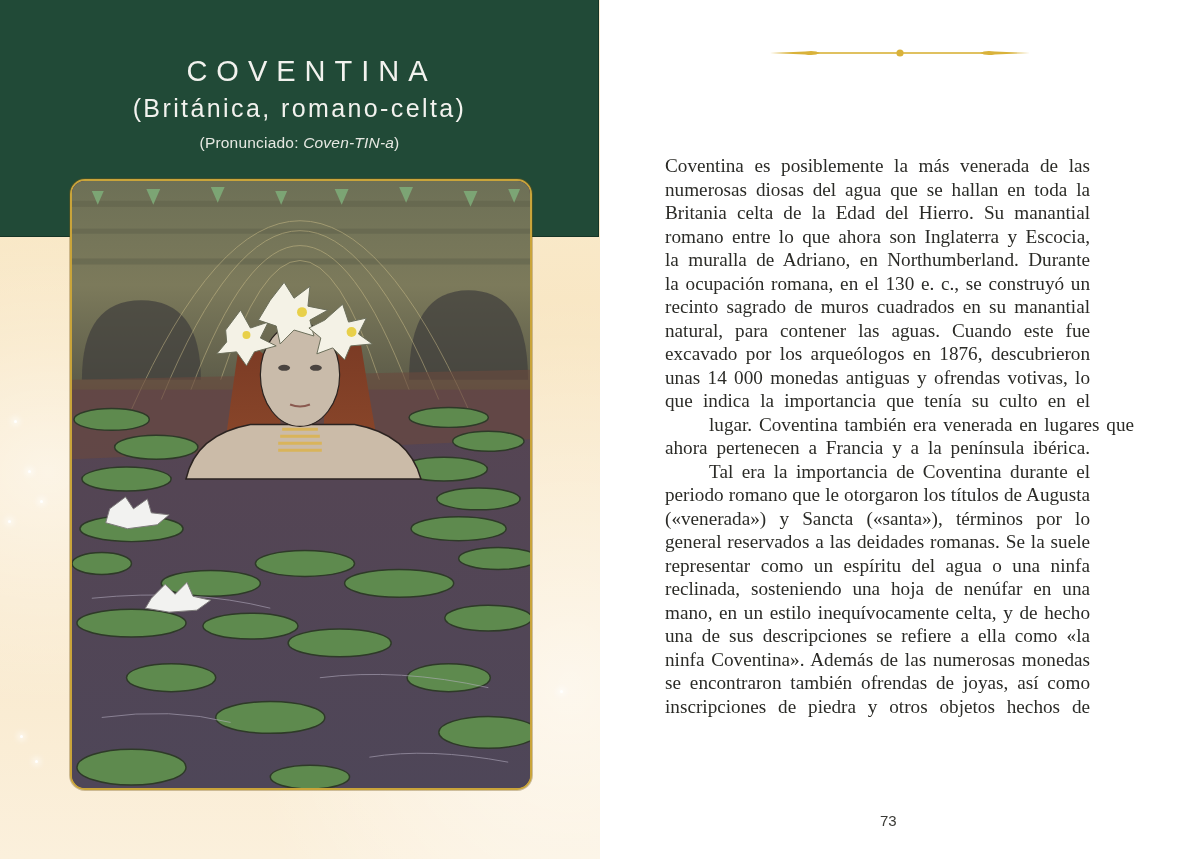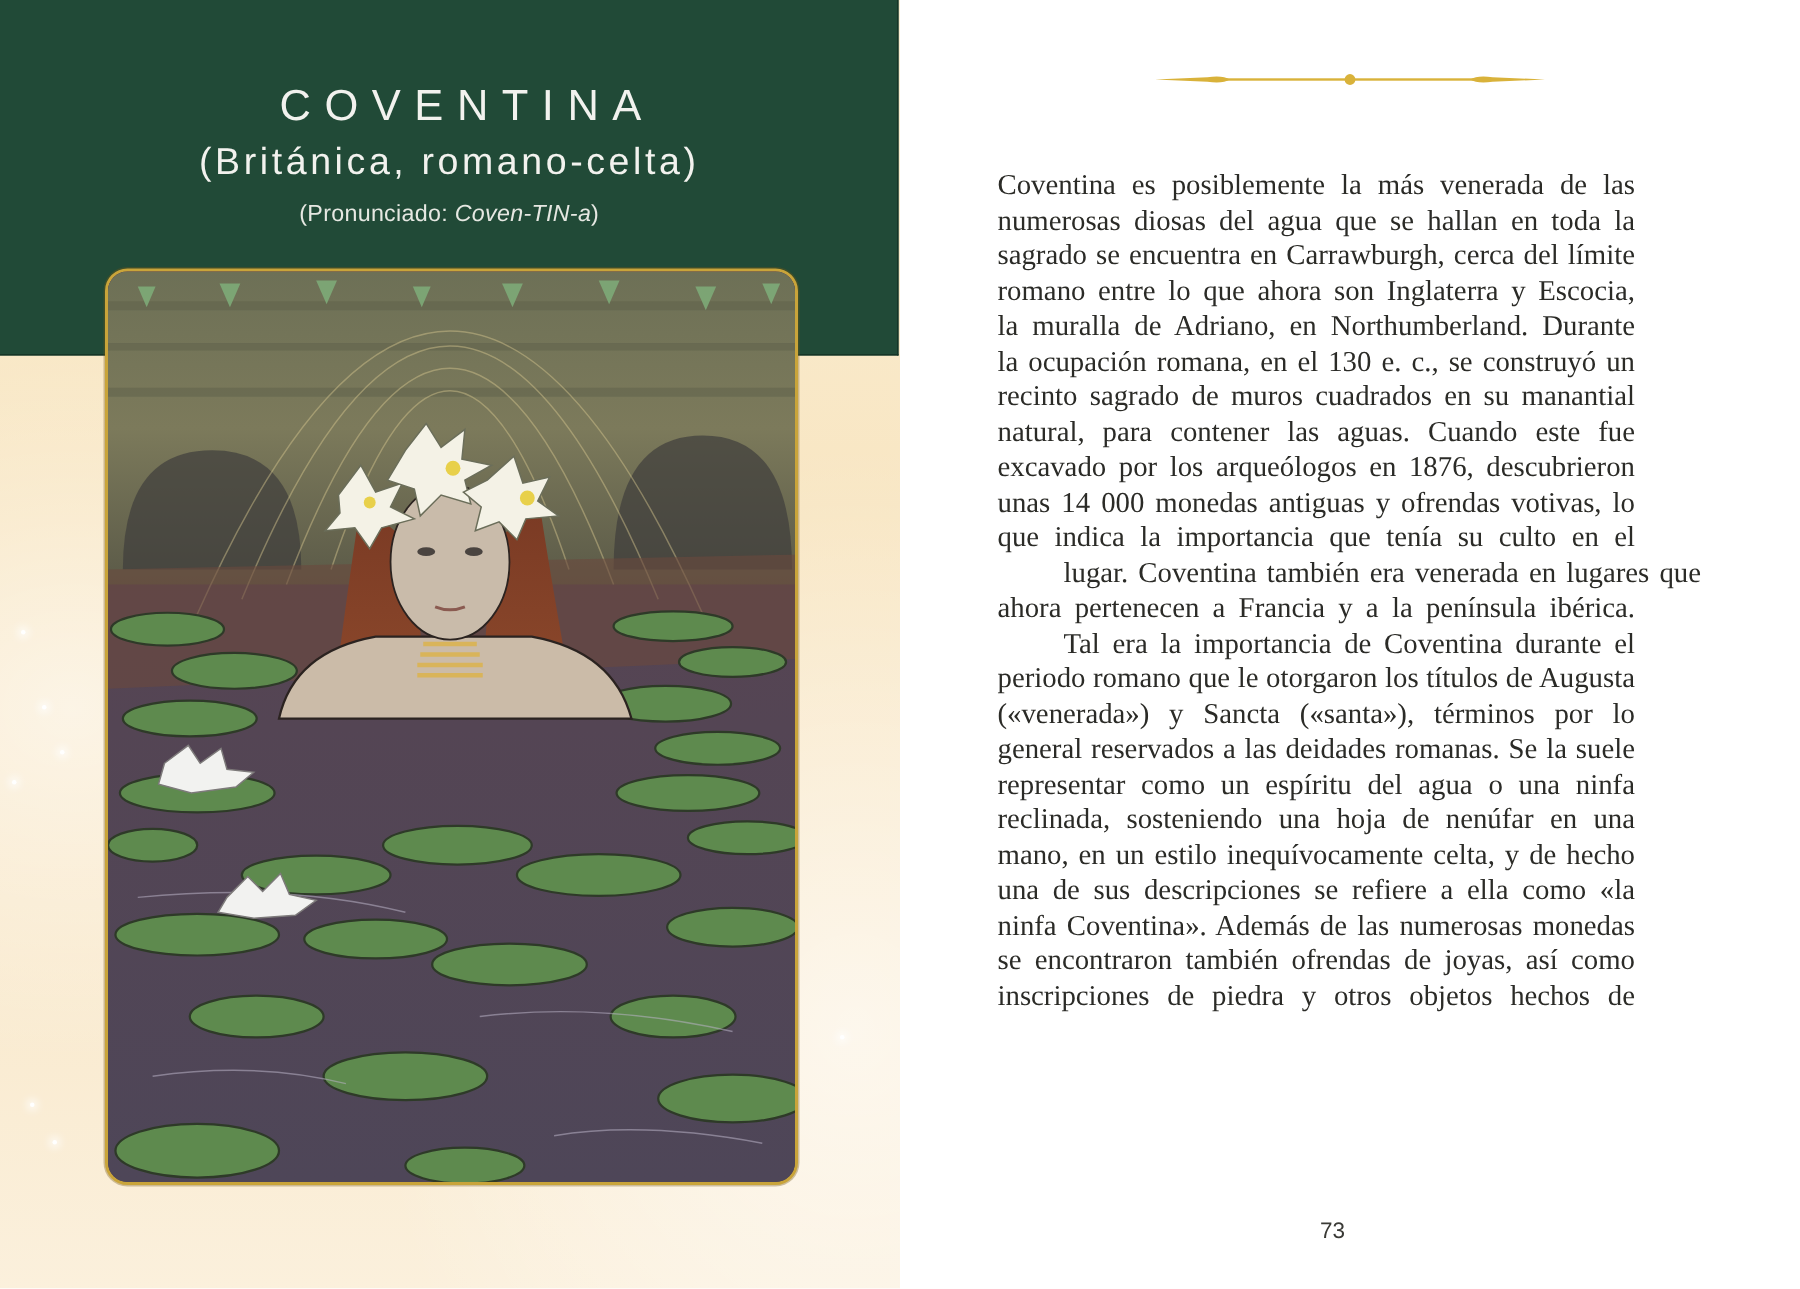--- a/index.html
+++ b/index.html
@@ -188,23 +188,23 @@
 
 <div class="right-page">
   <svg class="ornament" viewBox="0 0 260 16">
     <path d="M0 8 L35 6.5 Q45 5 50 8 Q45 11 35 9.5 Z" fill="#d9b23a"></path>
     <rect x="45" y="7.2" width="170" height="1.6" fill="#d9b23a"></rect>
     <circle cx="130" cy="8" r="3.6" fill="#d9b23a"></circle>
     <path d="M260 8 L225 6.5 Q215 5 210 8 Q215 11 225 9.5 Z" fill="#d9b23a"></path>
   </svg>
 
   <div class="body-text">
-    <span class="line" style="word-spacing: 5.83482px; display: block;">Coventina es posiblemente la más venerada de las</span>
+    <span class="line" style="word-spacing: 5.83482px; display: block; margin-top: 42px;">Coventina es posiblemente la más venerada de las</span>
     <span class="line" style="word-spacing: 4.0625px; display: block;">numerosas diosas del agua que se hallan en toda la</span>
-    <span class="line" style="word-spacing: 1.24777px; display: block;">sagrado se encuentra en Carrawburgh, cerca del límite</span>
+    <span class="line" style="word-spacing: 5.37305px; display: block;">Britania celta de la Edad del Hierro. Su manantial</span>
     <span class="line" style="word-spacing: 3.64258px; display: block;">romano entre lo que ahora son Inglaterra y Escocia,</span>
     <span class="line" style="word-spacing: 4.58594px; display: block;">la muralla de Adriano, en Northumberland. Durante</span>
     <span class="line" style="word-spacing: 1.89844px; display: block;">la ocupación romana, en el 130 e. c., se construyó un</span>
     <span class="line" style="word-spacing: 3.39732px; display: block;">recinto sagrado de muros cuadrados en su manantial</span>
     <span class="line" style="word-spacing: 7.20982px; display: block;">natural, para contener las aguas. Cuando este fue</span>
     <span class="line" style="word-spacing: 3.60677px; display: block;">excavado por los arqueólogos en 1876, descubrieron</span>
     <span class="line" style="word-spacing: 2.56641px; display: block;">unas 14 000 monedas antiguas y ofrendas votivas, lo</span>
     <span class="line" style="word-spacing: 5.48611px; display: block;">que indica la importancia que tenía su culto en el</span>
     <span class="line" style="word-spacing: 1.95759px; display: block; margin-left: 44px;">lugar. Coventina también era venerada en lugares que</span>
     <span class="line" style="word-spacing: 4.04883px; display: block;">ahora pertenecen a Francia y a la península ibérica.</span>

